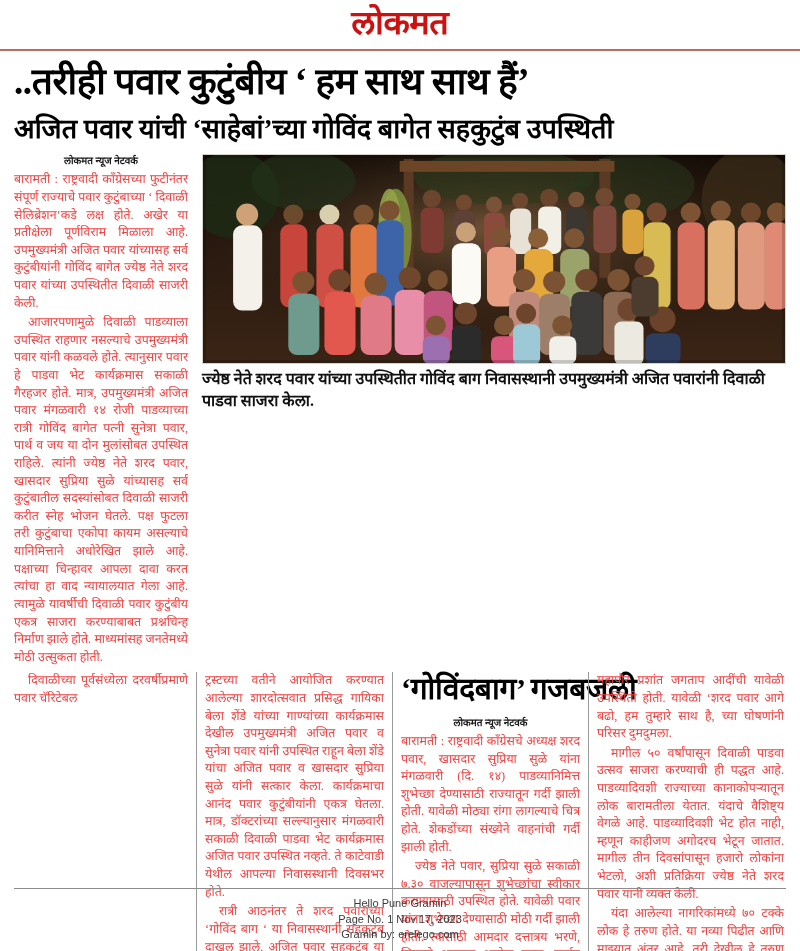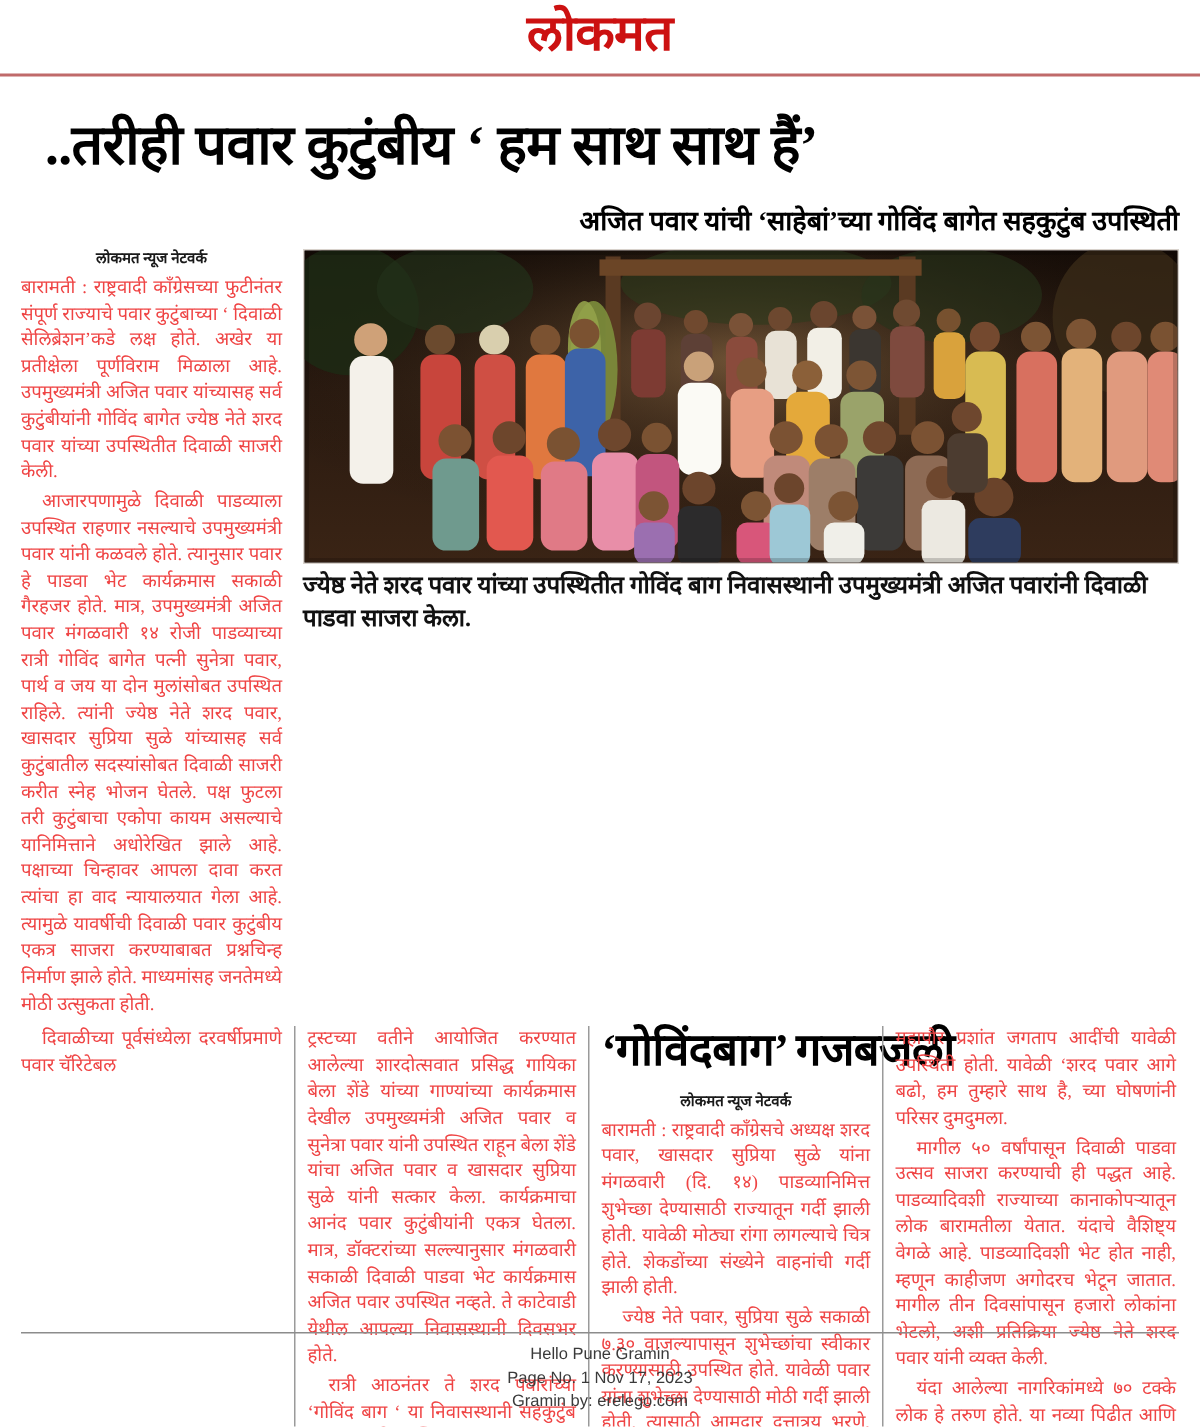--- a/index.html
+++ b/index.html
@@ -53,32 +53,31 @@
   .headline-wrap {
     padding: 10px 14px 0 14px;
   }
   .headline-main {
     font-family: "Liberation Serif", "DejaVu Serif", serif;
     font-size: 37px;
     font-weight: bold;
     line-height: 1.16;
     letter-spacing: -0.4px;
     color: #000;
-    margin: 16px;
+    margin: 0;
     white-space: nowrap;
   }
   .headline-sub {
     font-family: "Liberation Serif", "DejaVu Serif", serif;
-    font-size: 18px;
+    font-size: 27px;
     font-weight: bold;
     line-height: 1.25;
     color: #000;
     margin: 9px 0 0 0;
     white-space: nowrap;
-    text-align: right;
   }
 
   
   .article-top {
     display: flex;
     padding: 8px 14px 0 14px;
     box-sizing: border-box;
   }
   .col-narrow {
     width: 182px;

